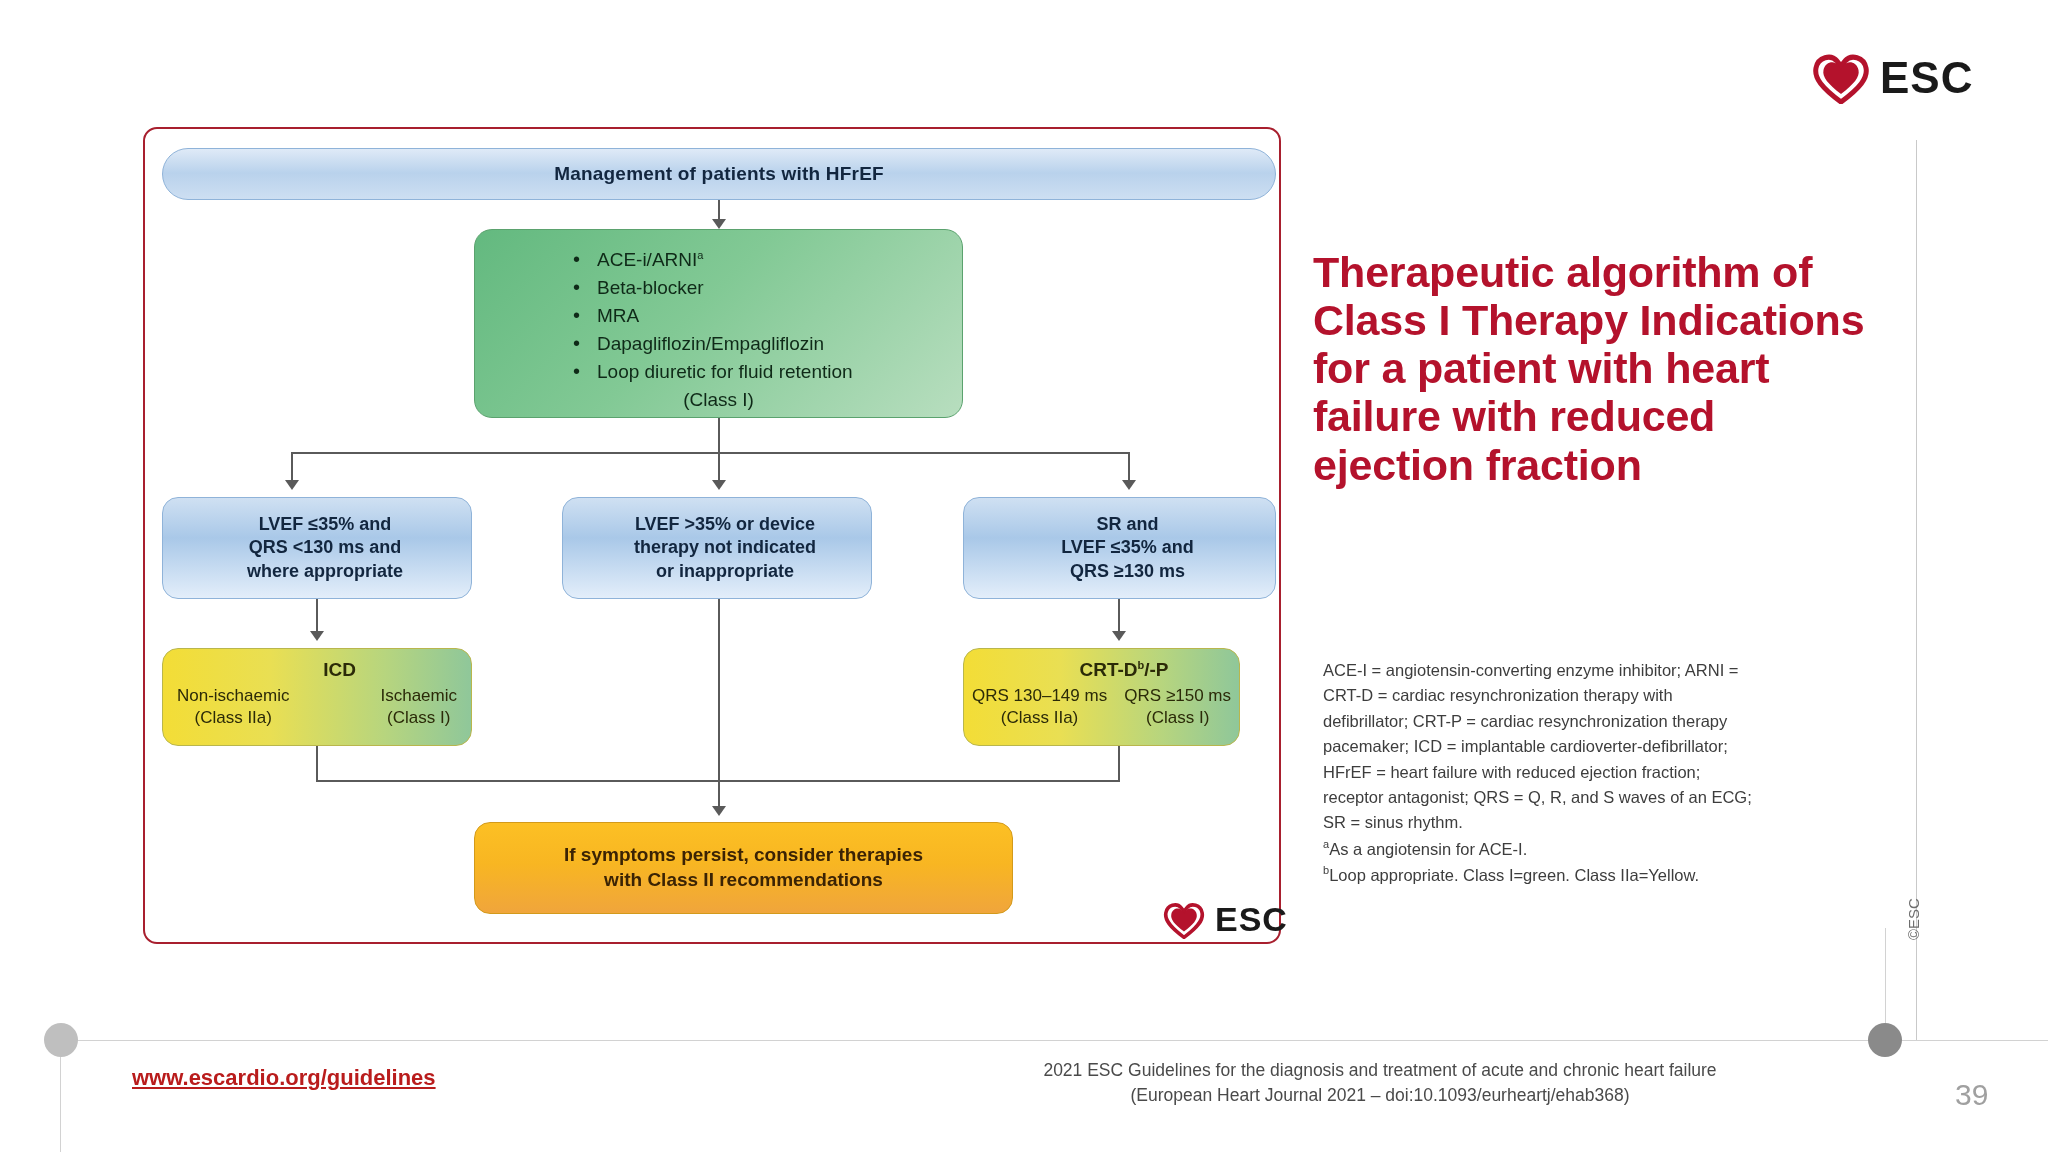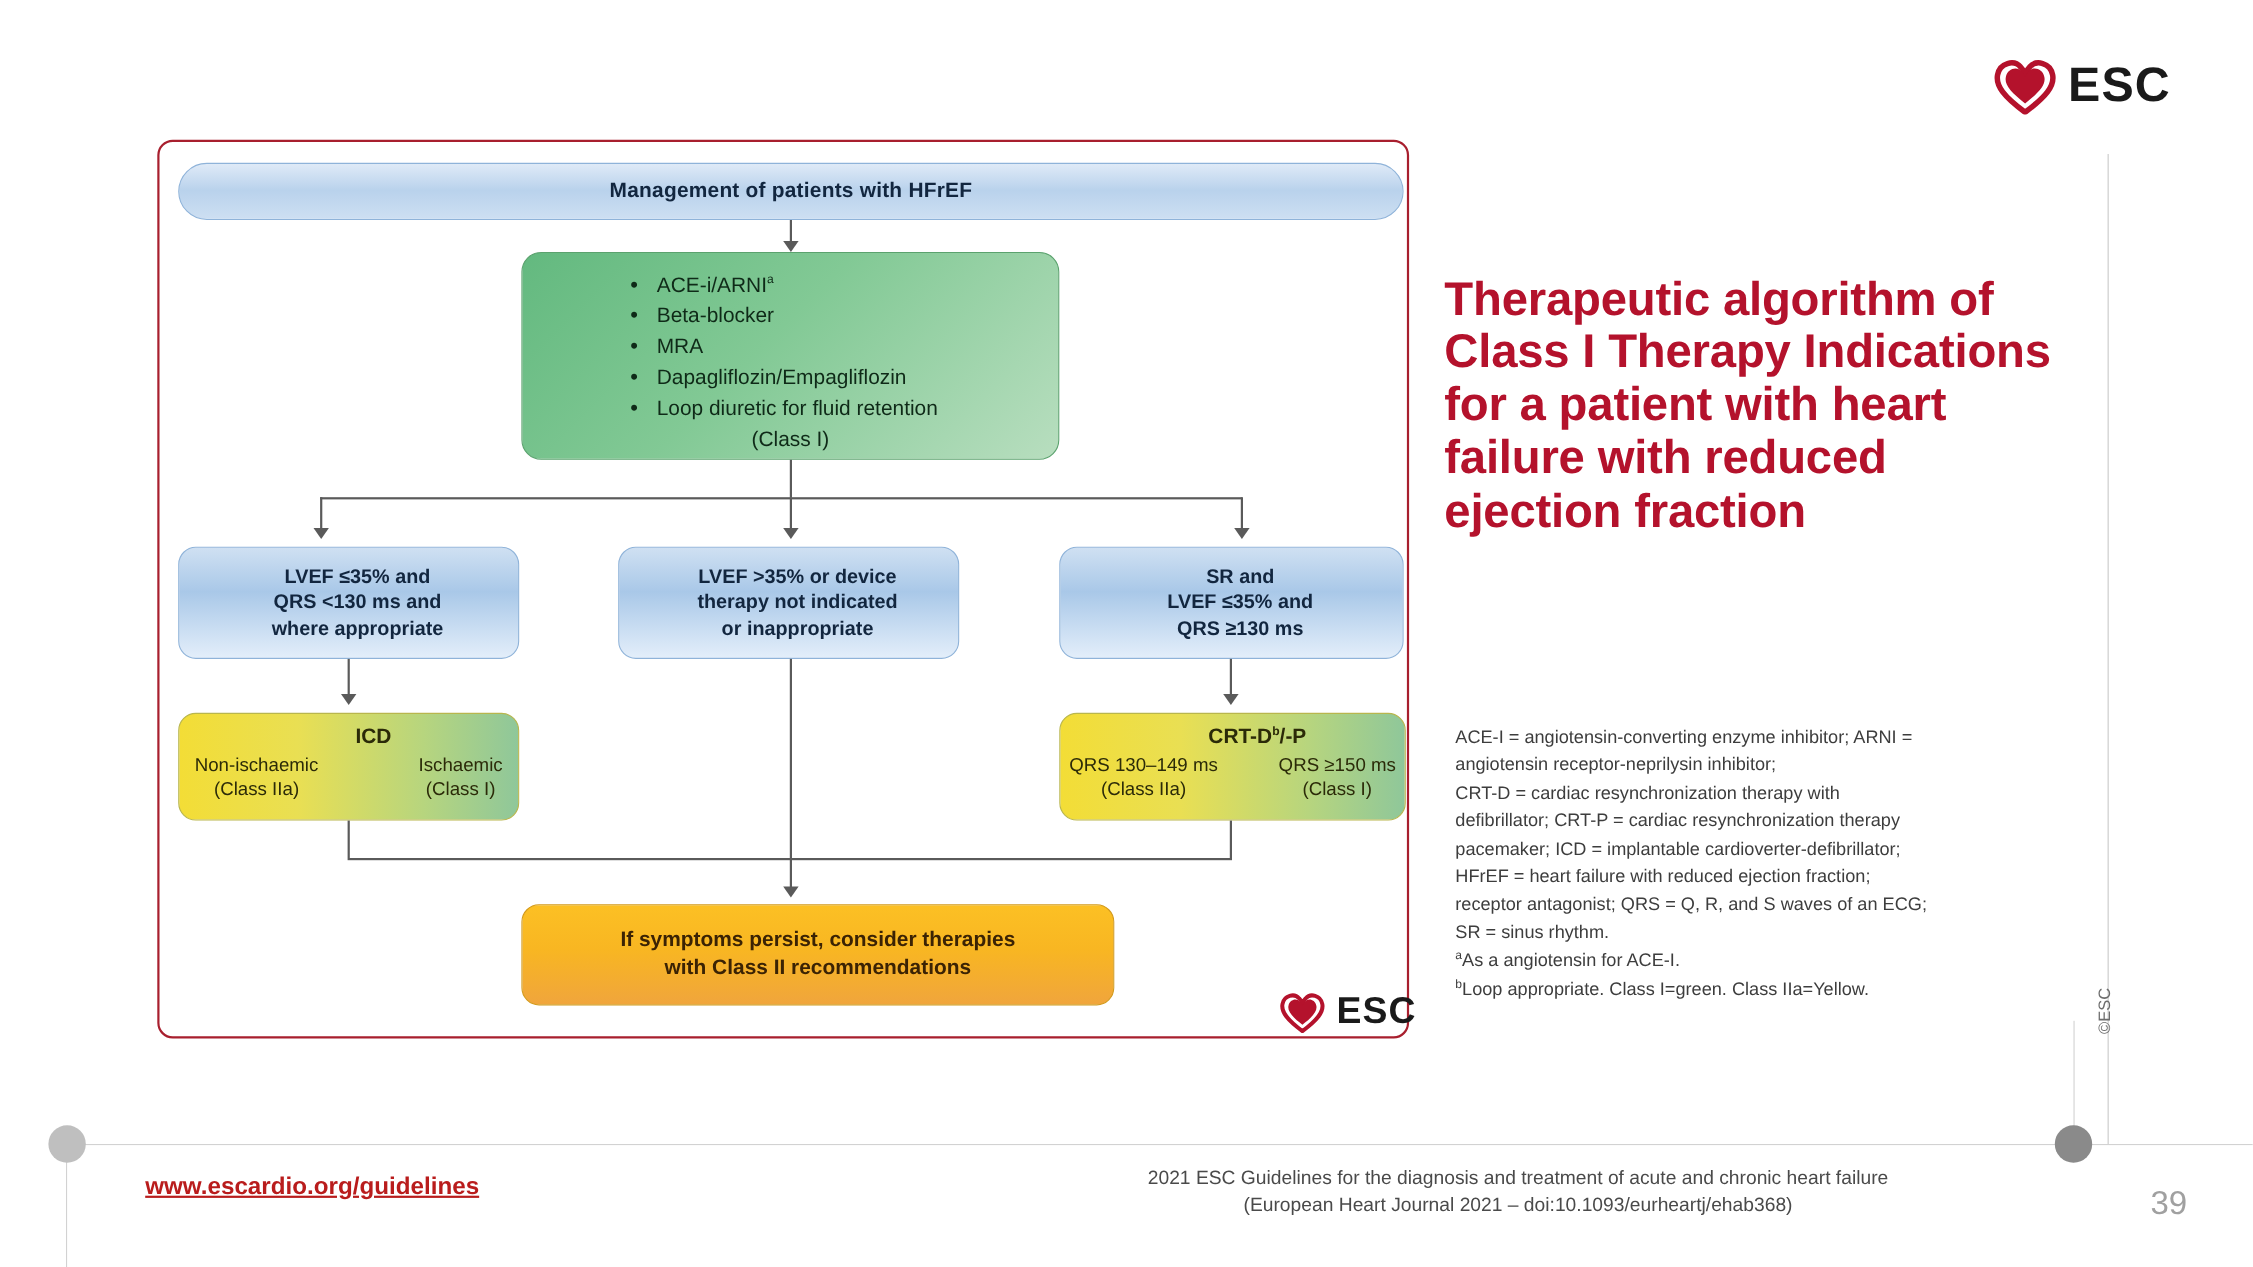--- a/index.html
+++ b/index.html
@@ -76,21 +76,21 @@
 
   
   .n-ygrad {
     top: 648px; height: 98px;
     border-radius: 16px; border: 1px solid #b9b64d;
     background: linear-gradient(to right, #f3dd36 0%, #e9df53 35%, #b7d57e 72%, #8fc79a 100%);
     color: #2b2a08;
     padding-top: 10px;
   }
   .n-icd { left: 162px; width: 310px; }
-  .n-crt { left: 963px; width: 315px; }
+  .n-crt { left: 963px; width: 277px; }
   .yg-title { font-size: 19px; font-weight: 700; margin-bottom: 4px; padding-left: 45px; }
   .yg-cols { display: flex; justify-content: space-between; padding: 0 14px; }
   .yg-col { font-size: 17px; line-height: 1.28; text-align: center; }
 
   
   .n-orange {
     left: 474px; top: 822px; width: 539px; height: 92px;
     border-radius: 16px; border: 1px solid #d39a1b;
     background: linear-gradient(to bottom, #fcc024 0%, #f8b622 45%, #f0a53c 100%);
     display: flex; align-items: center; justify-content: center;
@@ -286,21 +286,20 @@
   <div class="title-block">
     <div>Therapeutic algorithm of</div>
     <div>Class I Therapy Indications</div>
     <div>for a patient with heart</div>
     <div>failure with reduced</div>
     <div>ejection fraction</div>
   </div>
 
   <div class="legend-block">
     <div>ACE-I = angiotensin-converting enzyme inhibitor; ARNI =</div>
-    <div>angiotensin receptor-neprilysin inhibitor;</div>
     <div>CRT-D = cardiac resynchronization therapy with</div>
     <div>defibrillator; CRT-P = cardiac resynchronization therapy</div>
     <div>pacemaker; ICD = implantable cardioverter-defibrillator;</div>
     <div>HFrEF = heart failure with reduced ejection fraction;</div>
     <div>receptor antagonist; QRS = Q, R, and S waves of an ECG;</div>
     <div>SR = sinus rhythm.</div>
     <div><sup>a</sup><span>As a angiotensin for ACE-I.</span></div>
     <div><sup>b</sup><span>Loop appropriate. Class I=green. Class IIa=Yellow.</span></div>
   </div>
 

